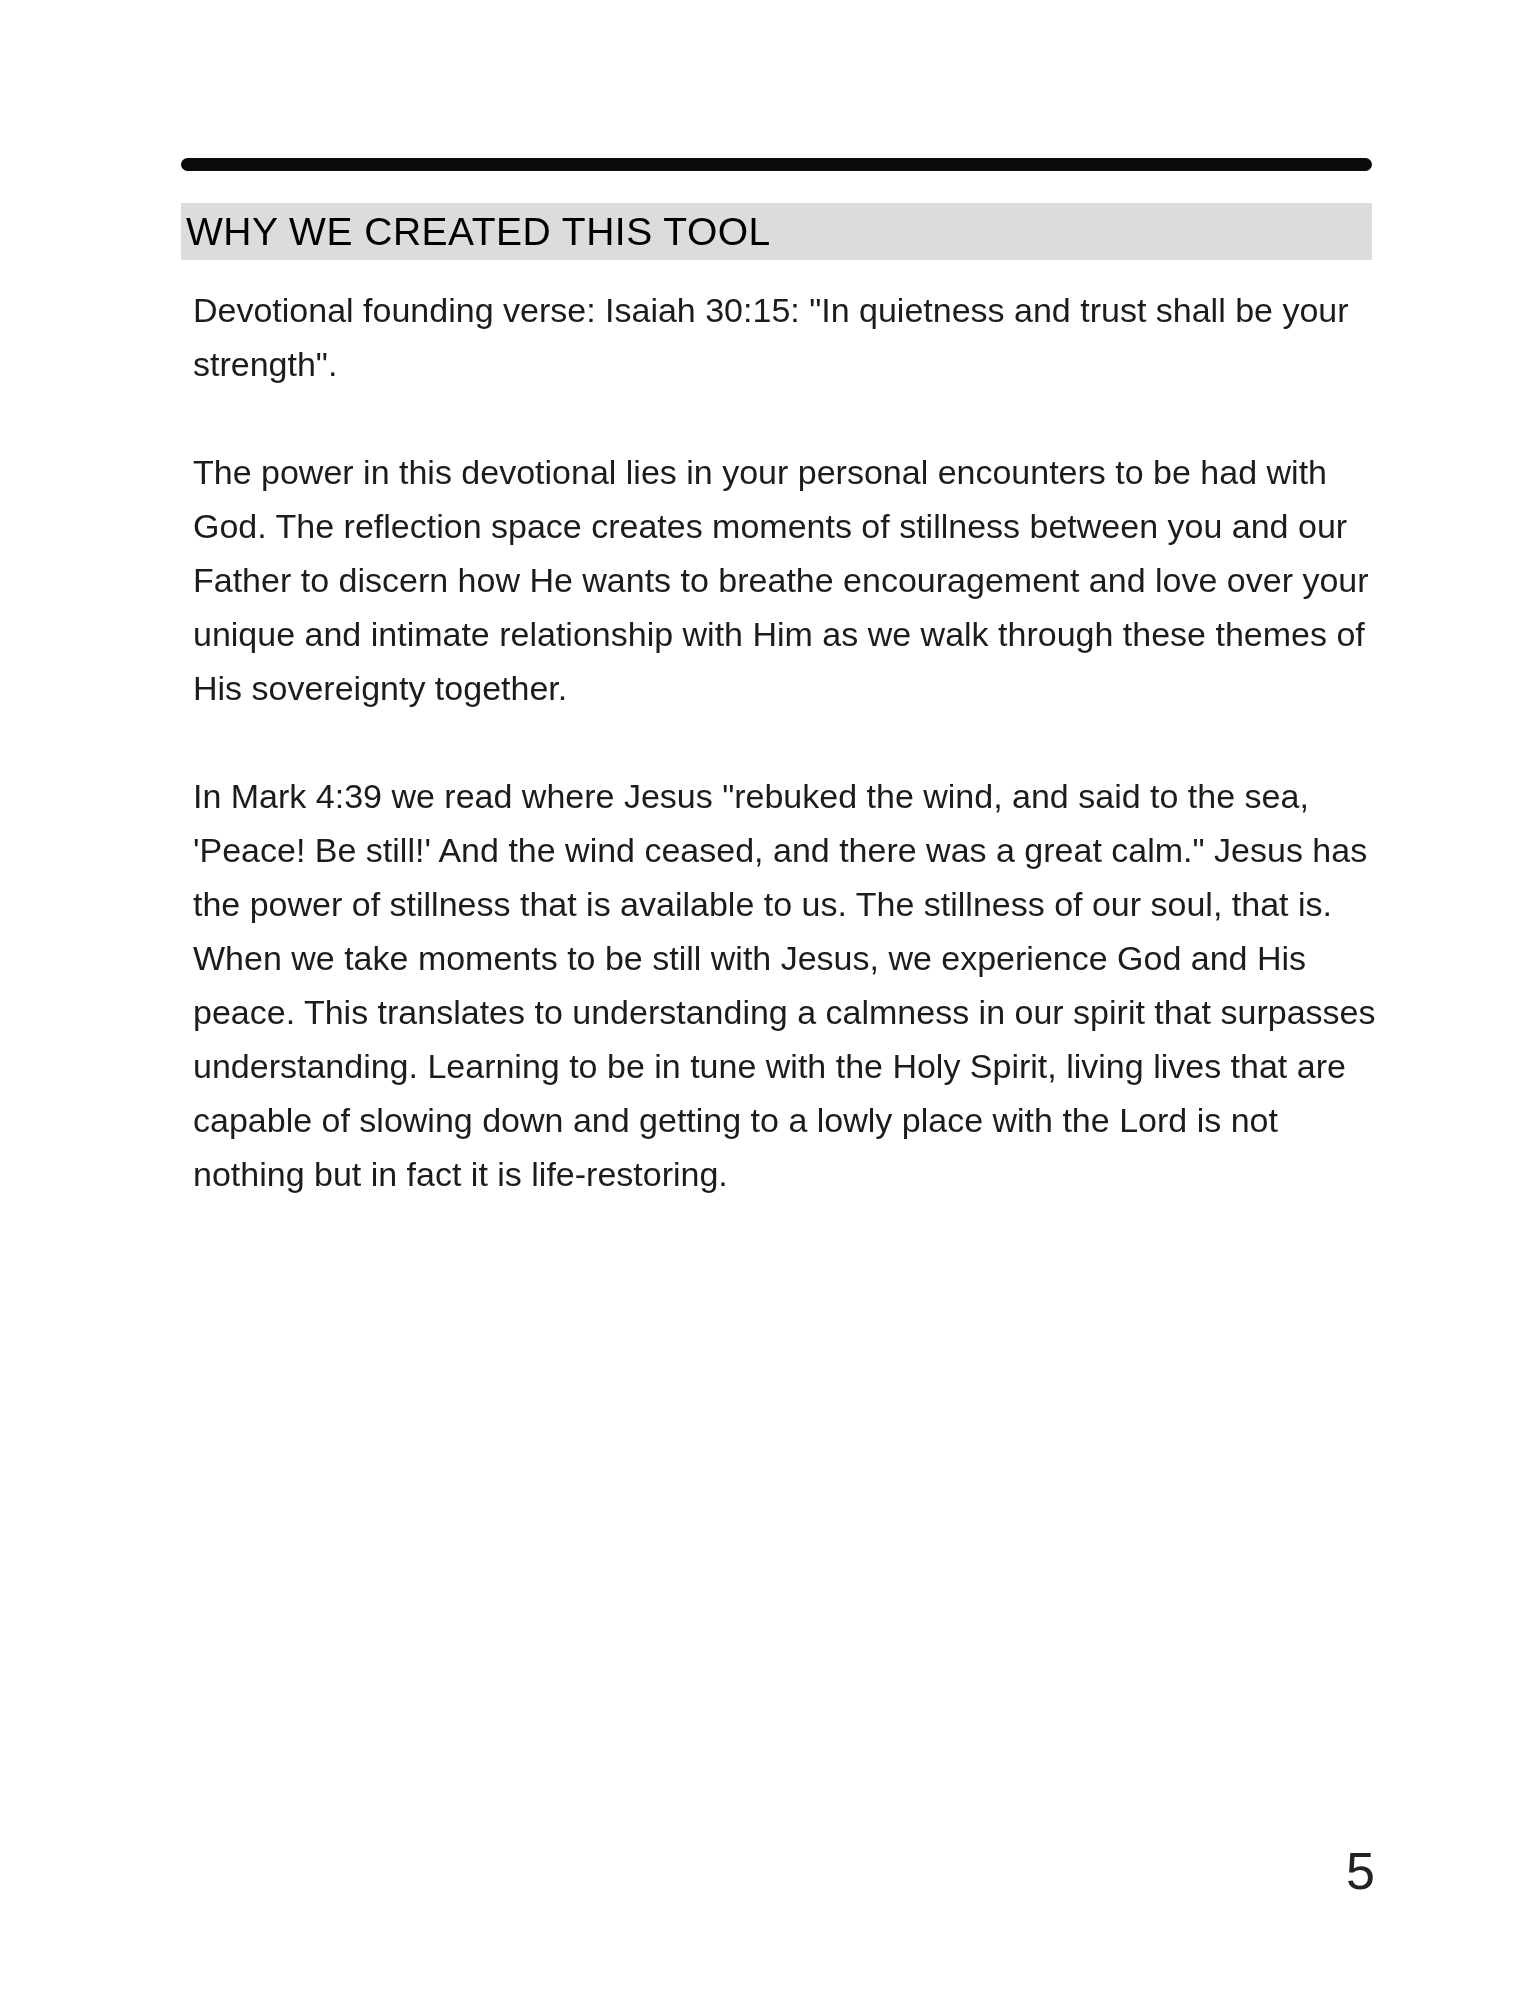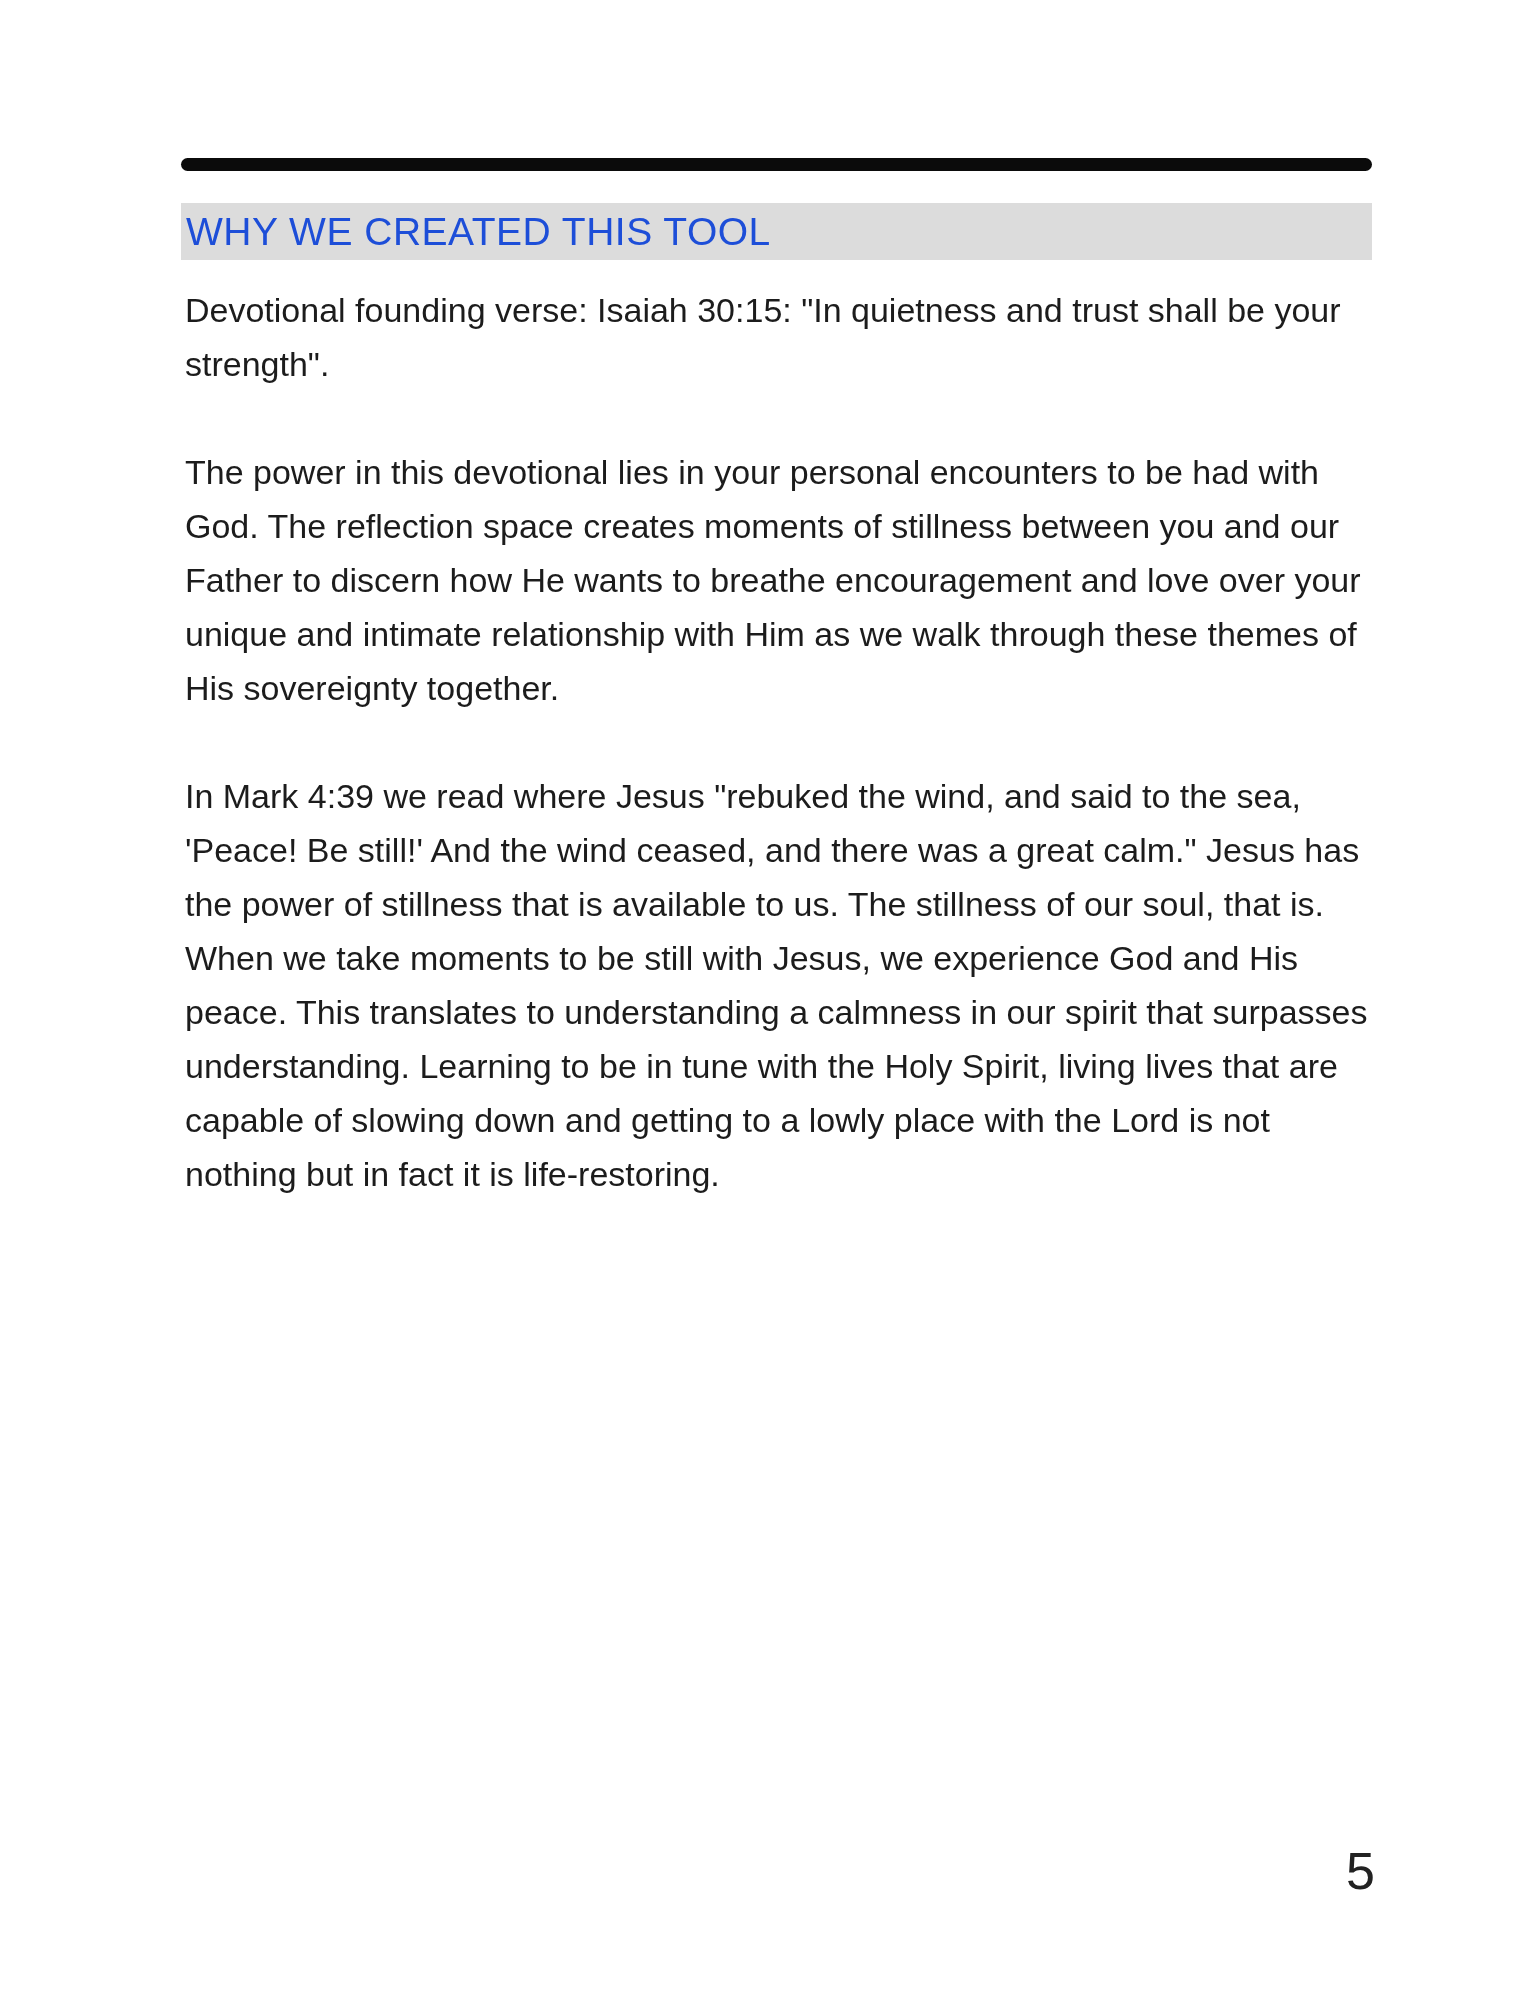--- a/index.html
+++ b/index.html
@@ -40,25 +40,25 @@
     background: #dcdcdc;
     display: flex;
     align-items: center;
     padding-left: 5px;
     box-sizing: border-box;
   }
   .section-heading {
     font-size: 39px;
     font-weight: 300;
     letter-spacing: 0.5px;
-    color: #1d4ed8;
+    color: #000000;
     white-space: nowrap;
   }
   .body-text {
-    margin: 4px;
+    margin: 12px;
     font-size: 34px;
     font-weight: 300;
     line-height: 54px;
     color: #1c1c1c;
     width: 100%;
   }
   .body-text.first {
     margin-top: 23px;
   }
   .body-text + .body-text {

